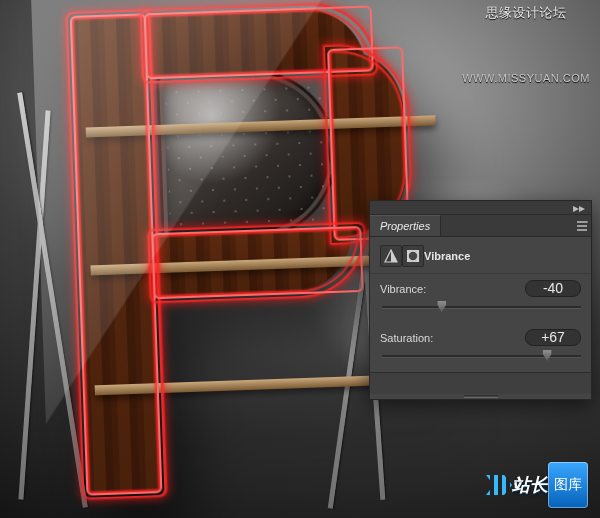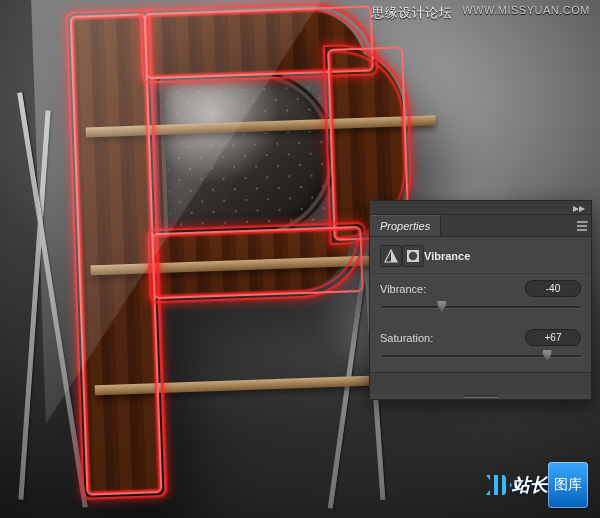--- a/index.html
+++ b/index.html
@@ -81,23 +81,23 @@
   .pole { position:absolute; width:5px; background:linear-gradient(#cfcfcf,#6f6f6f); box-shadow:1px 0 2px rgba(0,0,0,.6); }
   .pole.p1{ left:32px; top:110px; height:390px; transform:rotate(4deg);}
   .pole.p2{ left:50px; top:90px;  height:420px; transform:rotate(-9deg);}
   .pole.p3{ left:350px; top:190px; height:320px; transform:rotate(8deg);}
   .pole.p4{ left:372px; top:260px; height:240px; transform:rotate(-4deg);}
 
   
   .wm-top {
     position:absolute; top:4px; right:10px; color:#ececec;
     font-size:13px; letter-spacing:.5px; text-shadow:0 1px 1px #000;
-    display:flex; gap:10px; 
-  }
-  .wm-top .url{ color:#c9c9c9; font-size:11px; }
+    display:flex; gap:10px; align-items:center;flex-direction:column;
+  }
+  .wm-top .url{ color:#c9c9c9; font-size:11px;margin-top:40px; }
   .wm-bottom{
     position:absolute; bottom:10px; right:12px; display:flex; align-items:center; gap:0;
   }
   .wm-bottom .chev{
     width:26px;height:20px;
     background:linear-gradient(90deg,#35b9ff 50%, transparent 50%) 0 0/8px 100%;
     clip-path: polygon(0 0,70% 0,100% 50%,70% 100%,0 100%,30% 50%);
   }
   .wm-bottom .cn{
     color:#fff;font-weight:700;font-size:18px;font-style:italic;
@@ -145,21 +145,21 @@
   }
   .icon-sq svg{width:14px;height:14px;}
   .type-name{ color:#e6e6e6; font-weight:600; }
 
   .prop{
     display:flex; align-items:center; gap:22px; padding:6px 10px 2px 10px;
   }
   .prop label{ flex:1; color:#d8d8d8;}
   .numbox{
     width:56px;height:17px;background:#333;border:1px solid #222;color:#e8e8e8;
-    font-size:10px;text-align:center;line-height:15px;border-radius:8px;
+    font-size:14px;text-align:center;line-height:15px;border-radius:8px;
   }
   .slider{
     position:relative; margin:2px 10px 10px 12px; height:12px;
   }
   .slider .track{
     position:absolute; left:0; right:0; top:5px; height:2px; background:#2b2b2b;
     box-shadow:0 1px 0 #555;
   }
   .slider .thumb{
     position:absolute; top:0; width:9px; height:11px;

